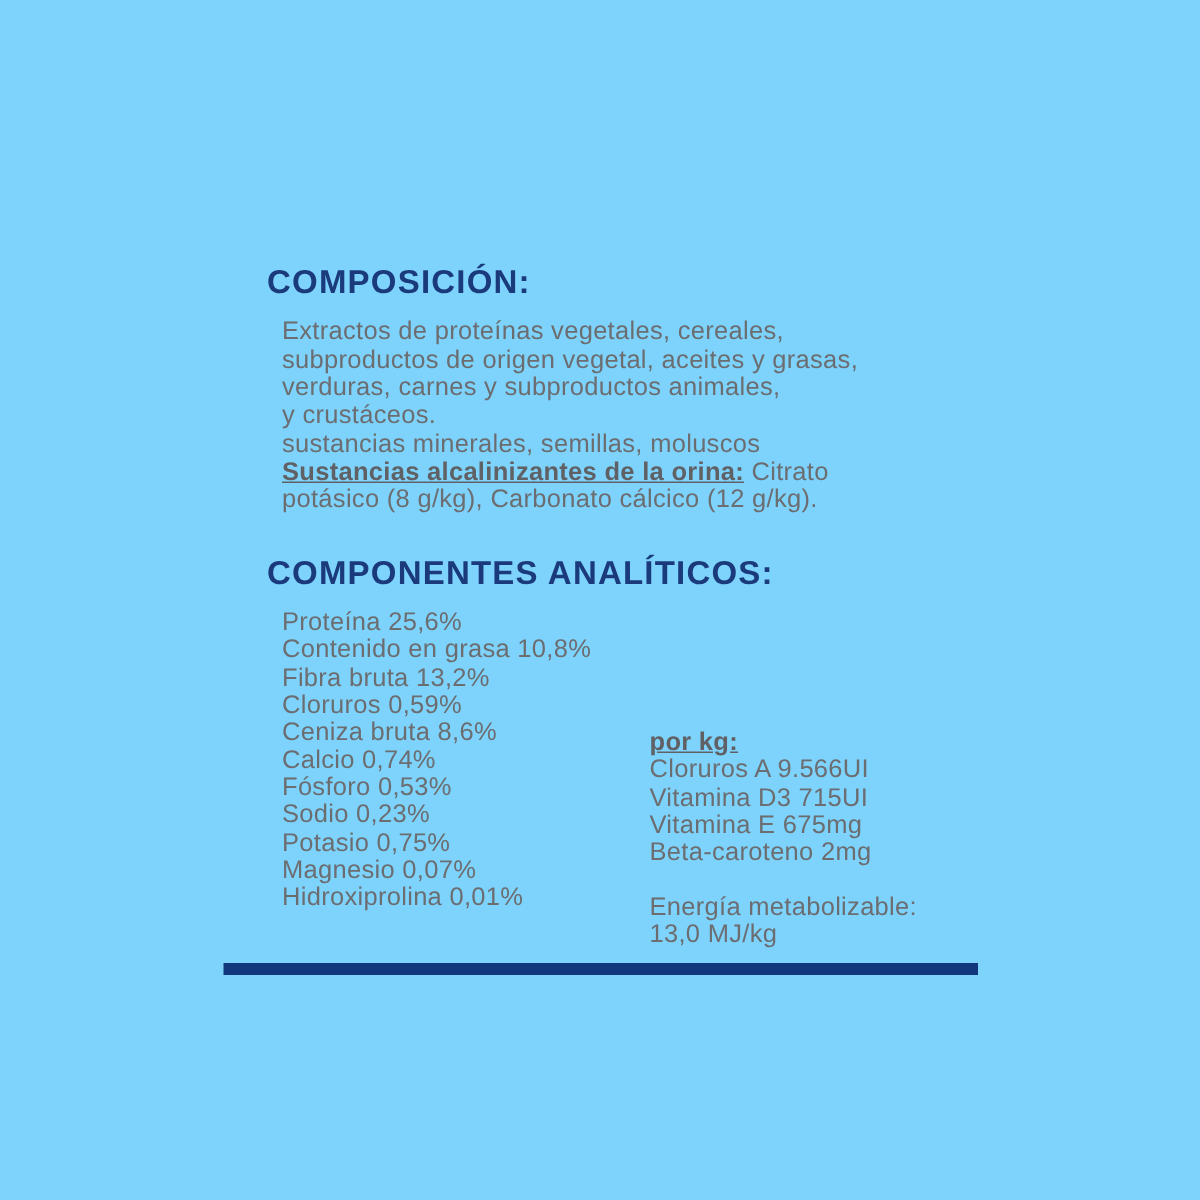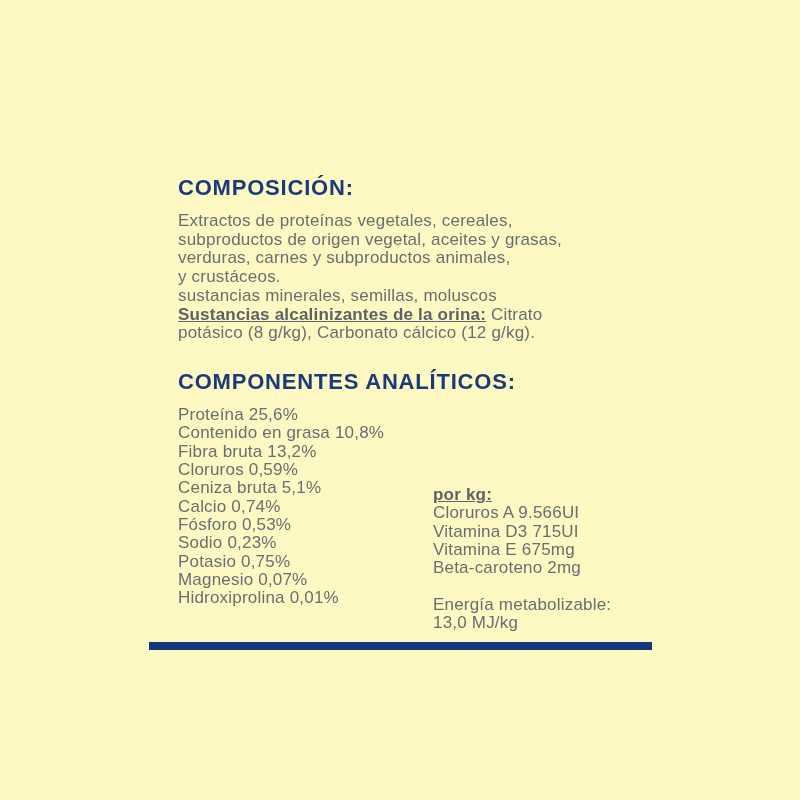--- a/index.html
+++ b/index.html
@@ -1,39 +1,39 @@
 <!DOCTYPE html>
 <html><head>
 <meta charset="utf-8">
 <style>
   html, body { margin: 0; padding: 0; background: #ffffff; }
   .page {
     position: relative;
     width: 800px;
     height: 800px;
-    background: #fef9c3;
+    background: #7dd3fc;
     font-family: "Liberation Sans", "DejaVu Sans", sans-serif;
     overflow: hidden;
   }
   .h1 {
     position: absolute;
     left: 178px;
     margin: 0;
     font-size: 22px;
     font-weight: 700;
     line-height: 22px;
     letter-spacing: 0.8px;
     color: #1b3a7b;
     white-space: nowrap;
   }
   #h-comp { top: 177px; }
   #h-anal { top: 371px; }
   .body {
     position: absolute;
-    left: 178px;
+    left: 188px;
     color: #6c6d70;
     font-size: 17px;
     letter-spacing: 0.2px;
   }
   #comp-body { top: 212px; }
   #anal-list { top: 406px; }
   #perkg { left: 433px; top: 486px; }
   .line { line-height: 18.7px; white-space: nowrap; }
   .lh2  { line-height: 18.35px; }
   .b { font-weight: 700; color: #606165; text-decoration: underline; }
@@ -64,21 +64,21 @@
     <div class="line">potásico (8 g/kg), Carbonato cálcico (12 g/kg).</div>
   </div>
 
   <h1 class="h1" id="h-anal">COMPONENTES ANALÍTICOS:</h1>
 
   <div class="body" id="anal-list">
     <div class="line lh2">Proteína 25,6%</div>
     <div class="line lh2">Contenido en grasa 10,8%</div>
     <div class="line lh2">Fibra bruta 13,2%</div>
     <div class="line lh2">Cloruros 0,59%</div>
-    <div class="line lh2">Ceniza bruta 5,1%</div>
+    <div class="line lh2">Ceniza bruta 8,6%</div>
     <div class="line lh2">Calcio 0,74%</div>
     <div class="line lh2">Fósforo 0,53%</div>
     <div class="line lh2">Sodio 0,23%</div>
     <div class="line lh2">Potasio 0,75%</div>
     <div class="line lh2">Magnesio 0,07%</div>
     <div class="line lh2">Hidroxiprolina 0,01%</div>
   </div>
 
   <div class="body" id="perkg">
     <div class="line lh2 b">por kg:</div>

